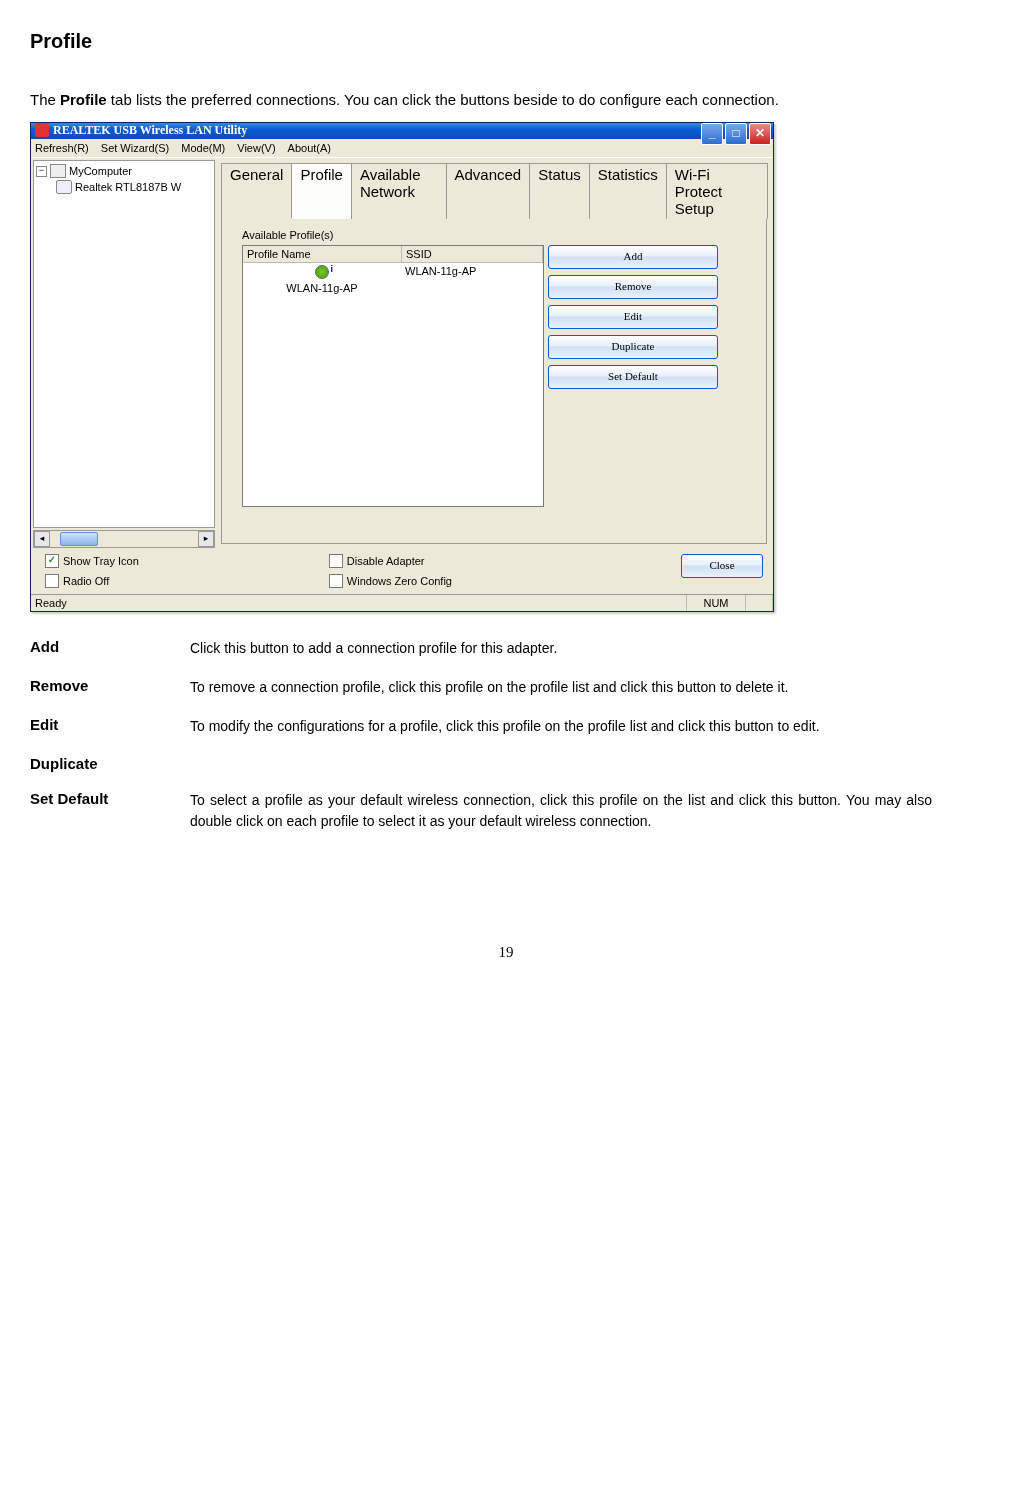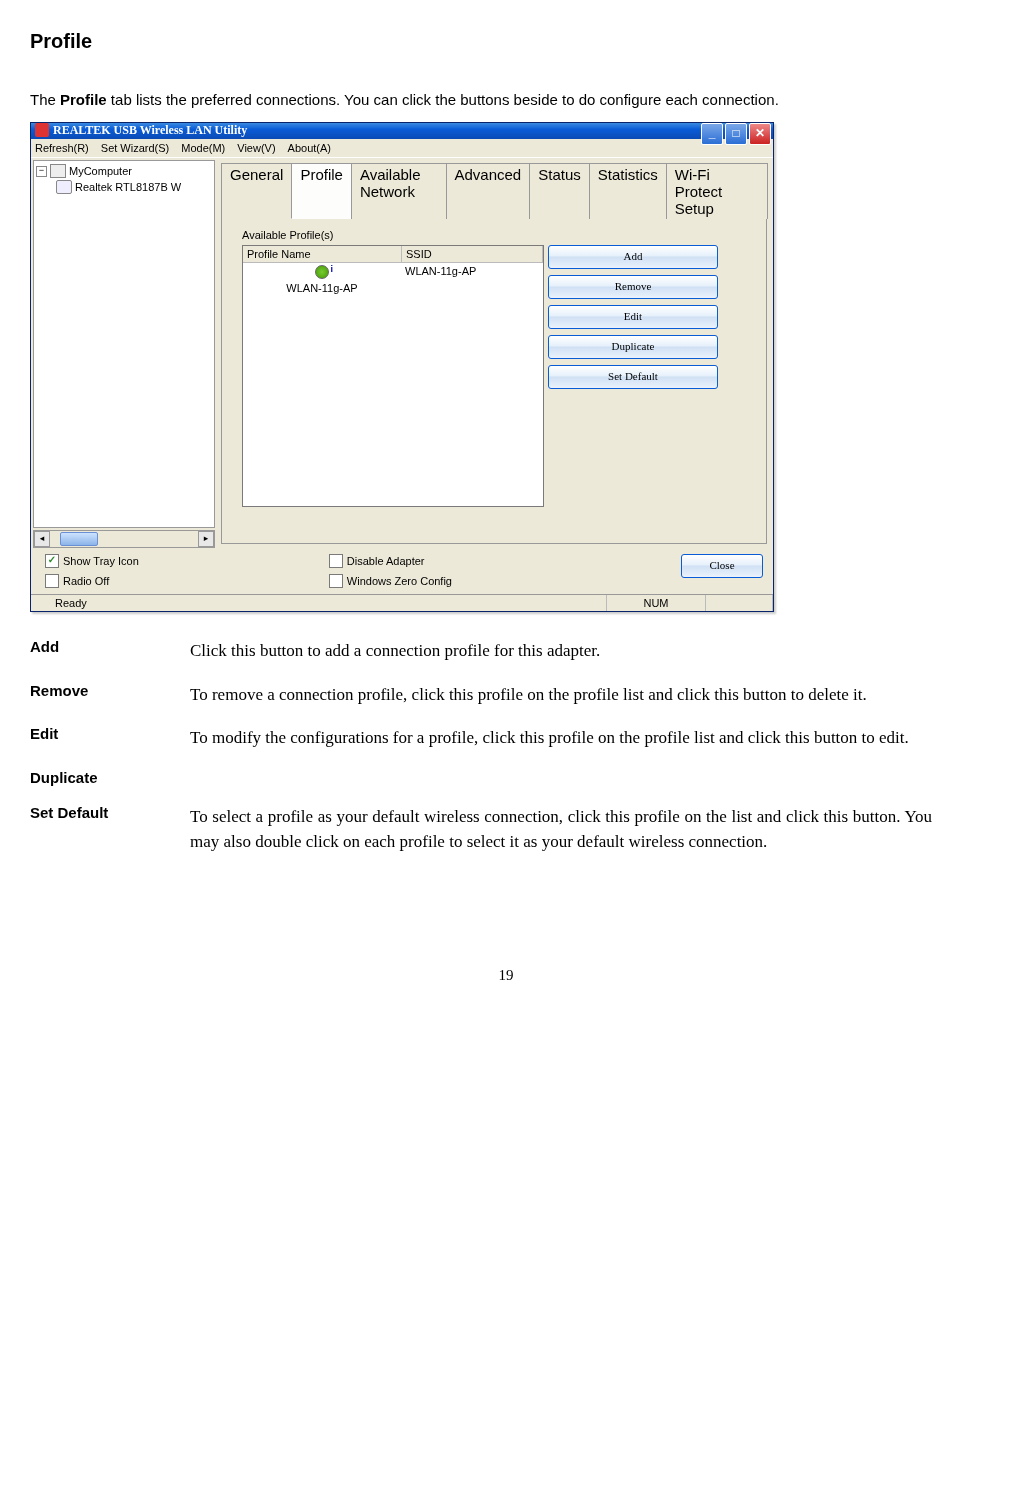--- a/index.html
+++ b/index.html
@@ -106,28 +106,28 @@
     background:linear-gradient(to bottom,#fff,#e6f0fb 45%,#d0e0f4 50%,#eaf2fc);
     font-size:11px; text-align:center; line-height:20px; font-family:Tahoma;
     box-shadow:inset 0 0 1px #fff;
   }
   .bottomchecks { display:flex; padding:4px 10px 6px 14px; gap:190px; align-items:flex-start; }
   .chkcol { display:flex; flex-direction:column; gap:6px; font-size:11px; }
   .chk { display:flex; align-items:center; gap:4px; }
   .cbox { width:12px;height:12px;border:1px solid #7a7a7a;background:#fff;font-size:10px;line-height:10px;text-align:center;color:#2a8a2a;font-weight:bold; }
   .closebtn { margin-left:auto; width:80px; }
   .statusbar { display:flex; border-top:1px solid #999; background:#ece9d8; font-size:11px; }
-  .statusbar .cell { padding:2px 24px; border-right:1px solid #bbb; }
+  .statusbar .cell { padding:2px 4px; border-right:1px solid #bbb; }
   .statusbar .cell.big { flex:1; }
   .statusbar .cell.small { width:50px; text-align:center; }
 
   .deflist { margin-top:26px; }
   .deflist .row { display:flex; margin-bottom:18px; }
   .deflist .term { width:160px; font-weight:bold; font-size:15px; }
-  .deflist .desc { flex:1; font-size:17px; line-height:1.5; text-align:justify; padding-right:50px;font-family:Liberation Serif, serif;}
+  .deflist .desc { flex:1; font-size:14px; line-height:1.5; text-align:justify; padding-right:50px;}
 
   .pagenum { text-align:center; font-family:"Times New Roman",serif; font-size:15px; margin-top:112px; }
 </style>
 </head>
 <body>
 
 <h2 class="page-heading">Profile</h2>
 
 <p class="intro">
   <span>The </span><b>Profile</b><span> tab lists the preferred connections. You can click the buttons beside to do configure each connection.</span>

